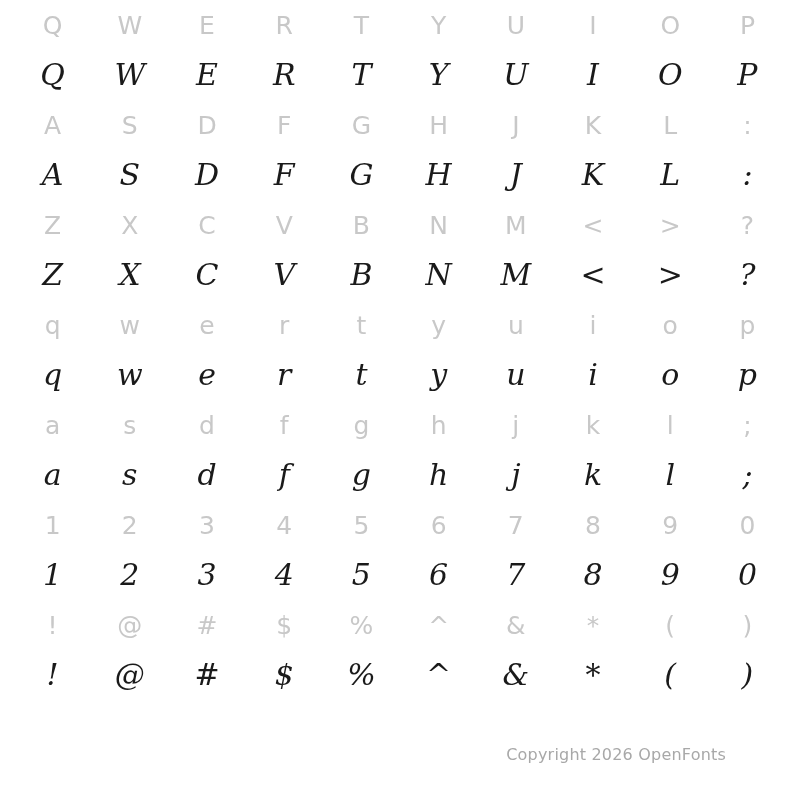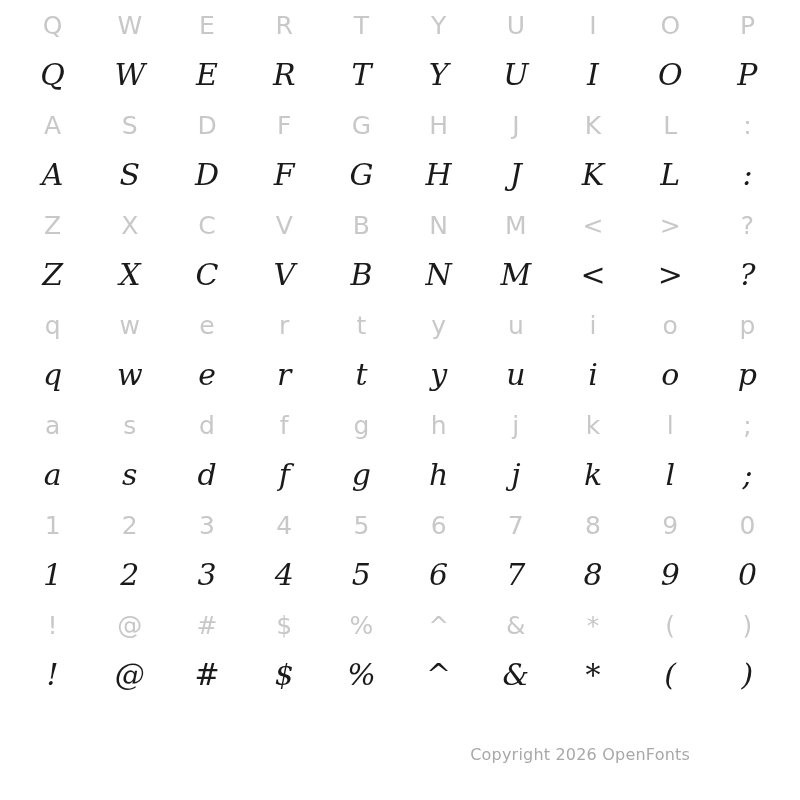--- a/index.html
+++ b/index.html
@@ -49,21 +49,21 @@
     color: #1a1a1a;
     font-style: italic;
     font-weight: 400;
   }
   #footer {
     position: absolute;
     left: 0;
     top: 745px;
     width: 800px;
     text-align: right;
-    padding-right: 110px;
+    padding-right: 74px;
     box-sizing: border-box;
     font-family: "DejaVu Sans", "Liberation Sans", sans-serif;
     font-size: 16px;
     color: #a8a8a8;
     letter-spacing: 0.2px;
   }
 </style>
 </head>
 <body>
 

